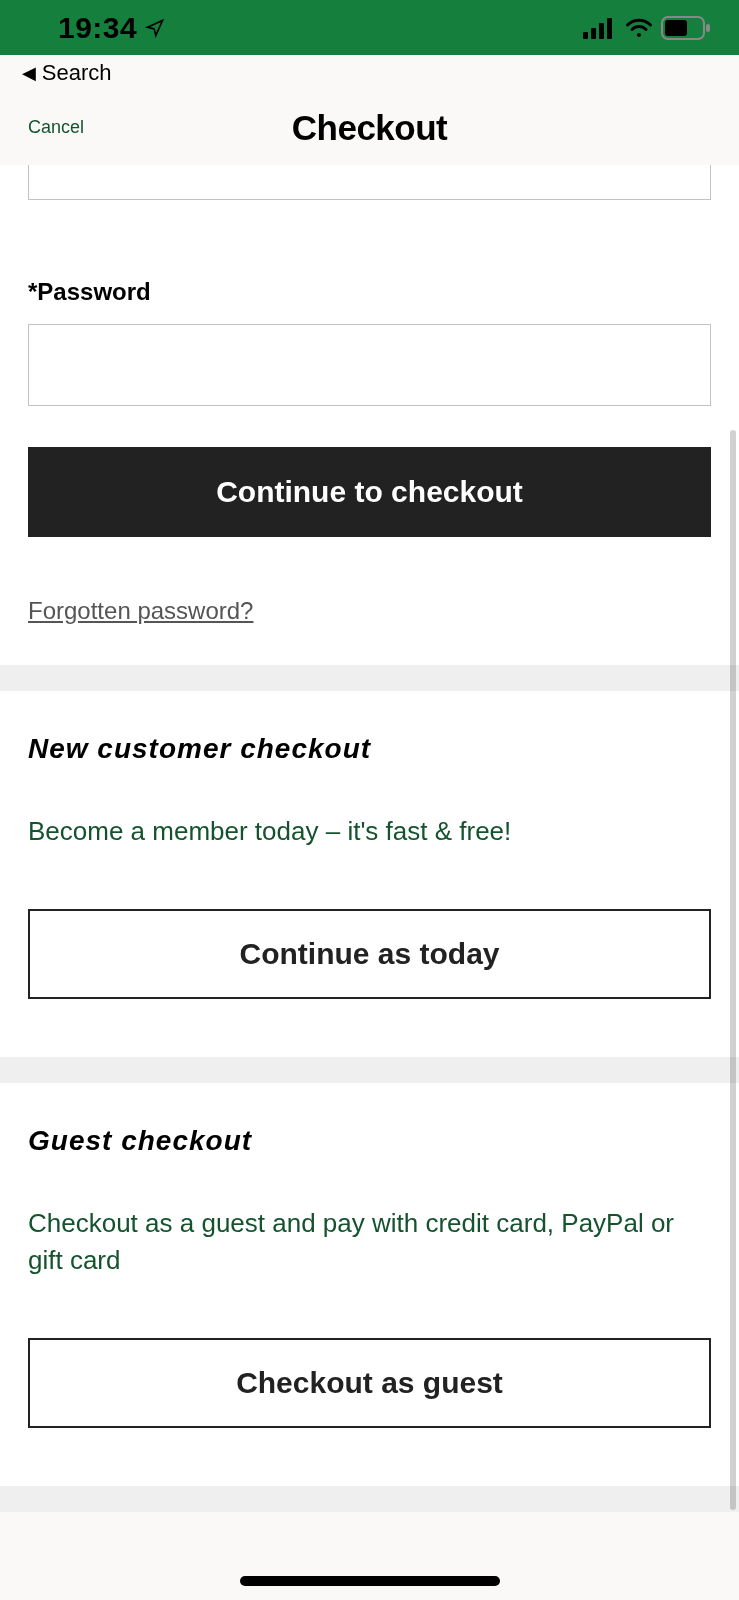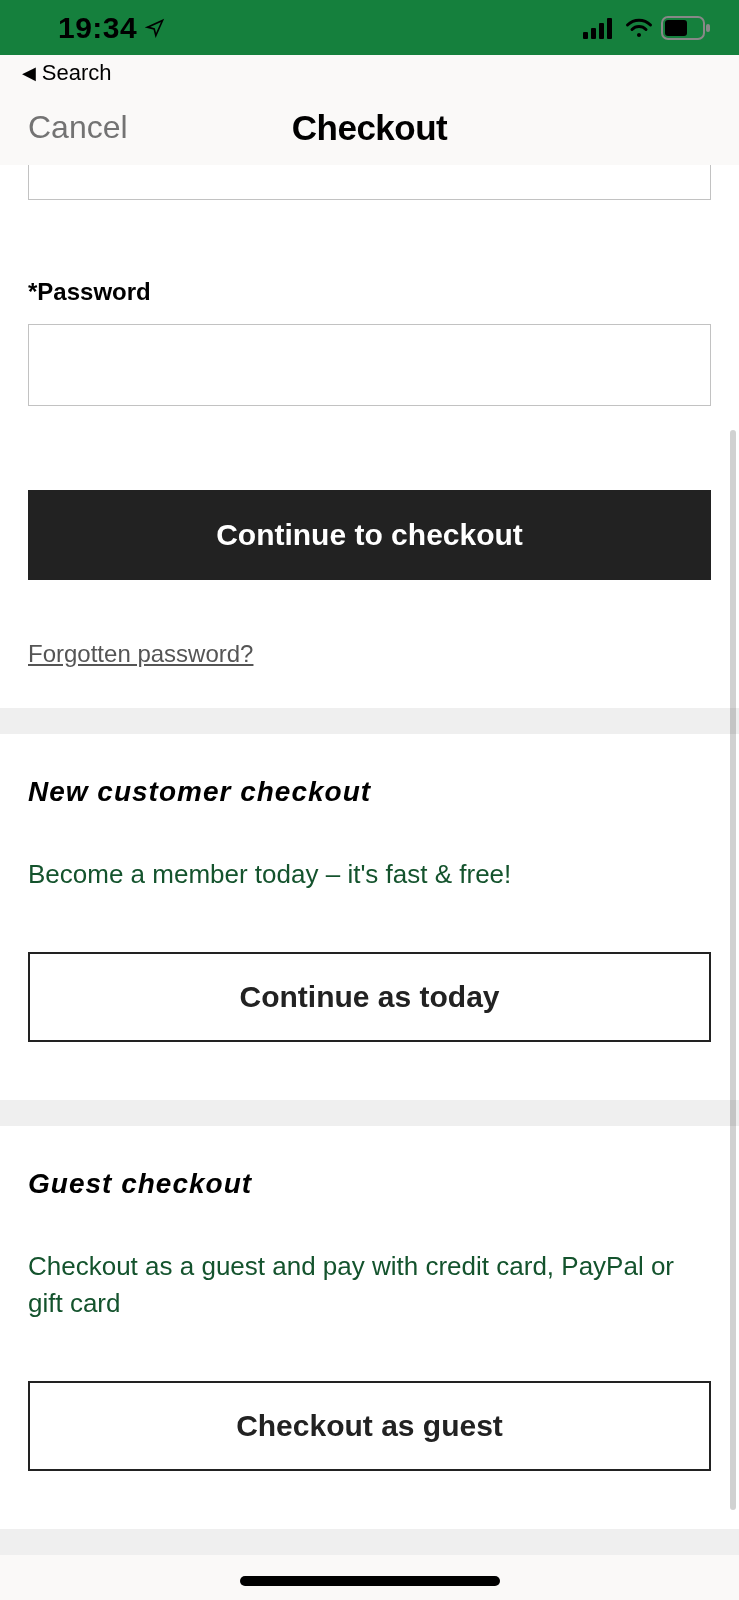--- a/index.html
+++ b/index.html
@@ -70,22 +70,22 @@
     .nav-header {
       position: relative;
       height: 75px;
       display: flex;
       align-items: center;
       background: #faf9f8;
       padding: 0 28px;
     }
 
     .cancel {
-      font-size: 32px;
-      color: #737373;
+      font-size: 18px;
+      color: #14532d;
     }
 
     .nav-title {
       position: absolute;
       left: 50%;
       transform: translateX(-50%);
       font-size: 35px;
       font-weight: 700;
       letter-spacing: -0.5px;
     }
@@ -125,21 +125,21 @@
     }
 
     .btn-primary {
       width: 100%;
       height: 90px;
       background: #222;
       color: #fff;
       border: none;
       font-size: 30px;
       font-weight: 700;
-      margin-top: 84px;
+      margin-top: 41px;
       display: flex;
       align-items: center;
       justify-content: center;
       cursor: pointer;
     }
 
     .link {
       display: inline-block;
       margin-top: 60px;
       font-size: 24px;

